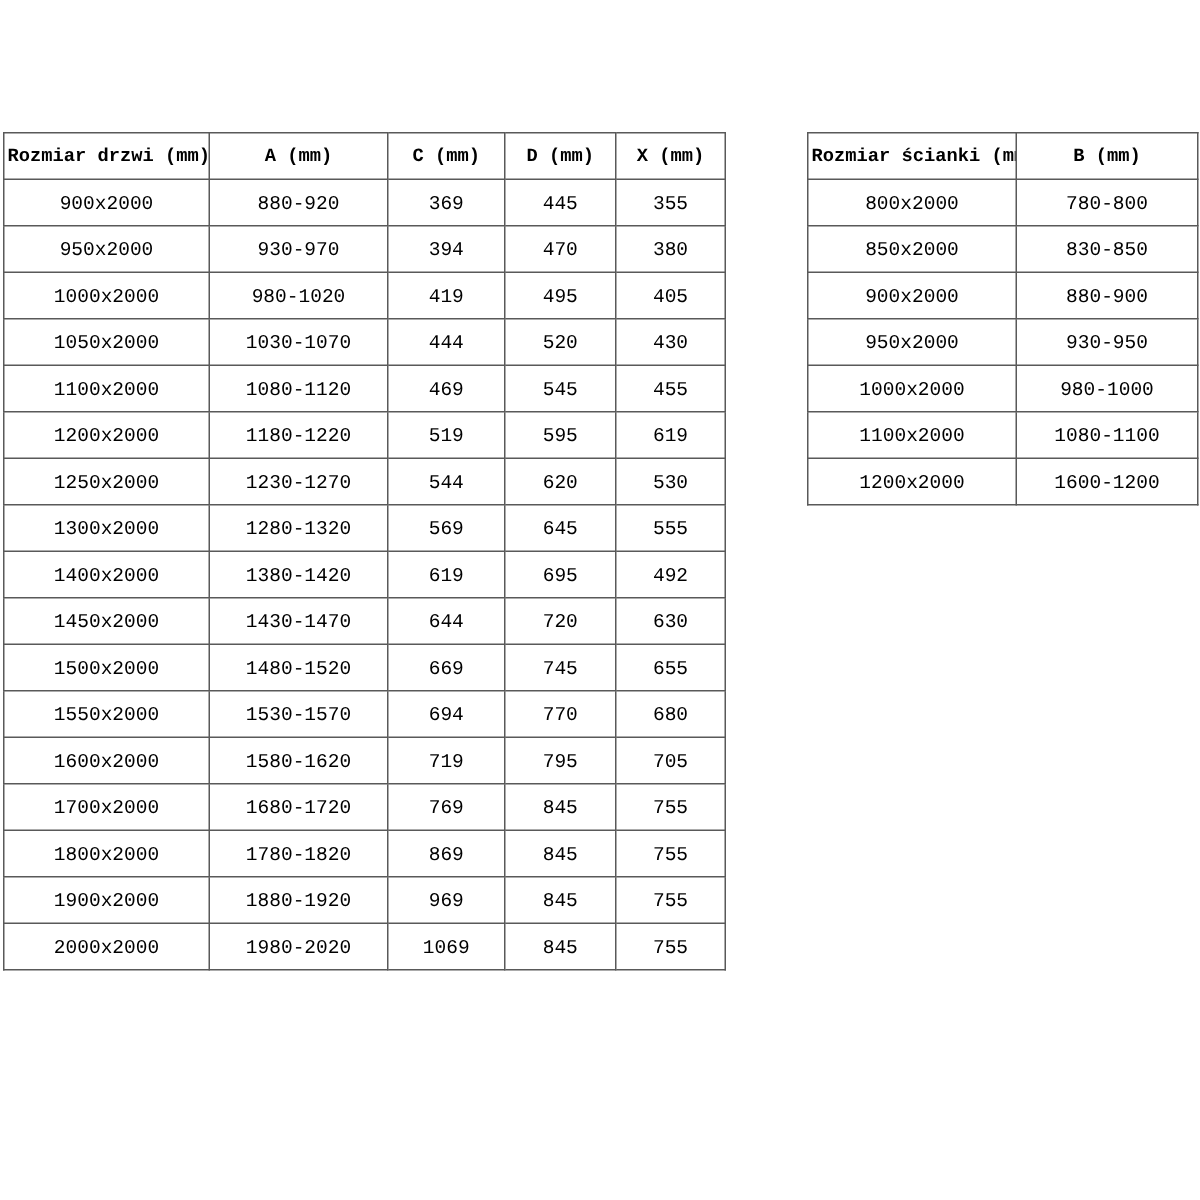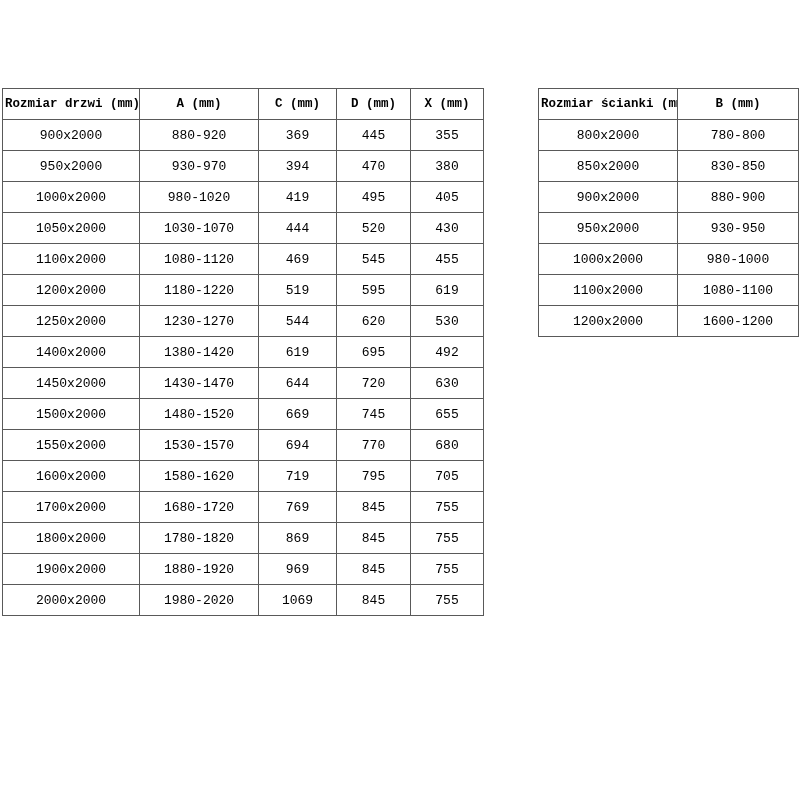--- a/index.html
+++ b/index.html
@@ -118,20 +118,27 @@
           <td>619</td>
         </tr>
         <tr>
           <td>1250x2000</td>
           <td>1230-1270</td>
           <td>544</td>
           <td>620</td>
           <td>530</td>
         </tr>
         <tr>
+          <td>1300x2000</td>
+          <td>1280-1320</td>
+          <td>569</td>
+          <td>645</td>
+          <td>555</td>
+        </tr>
+        <tr>
           <td>1400x2000</td>
           <td>1380-1420</td>
           <td>619</td>
           <td>695</td>
           <td>492</td>
         </tr>
         <tr>
           <td>1450x2000</td>
           <td>1430-1470</td>
           <td>644</td>

